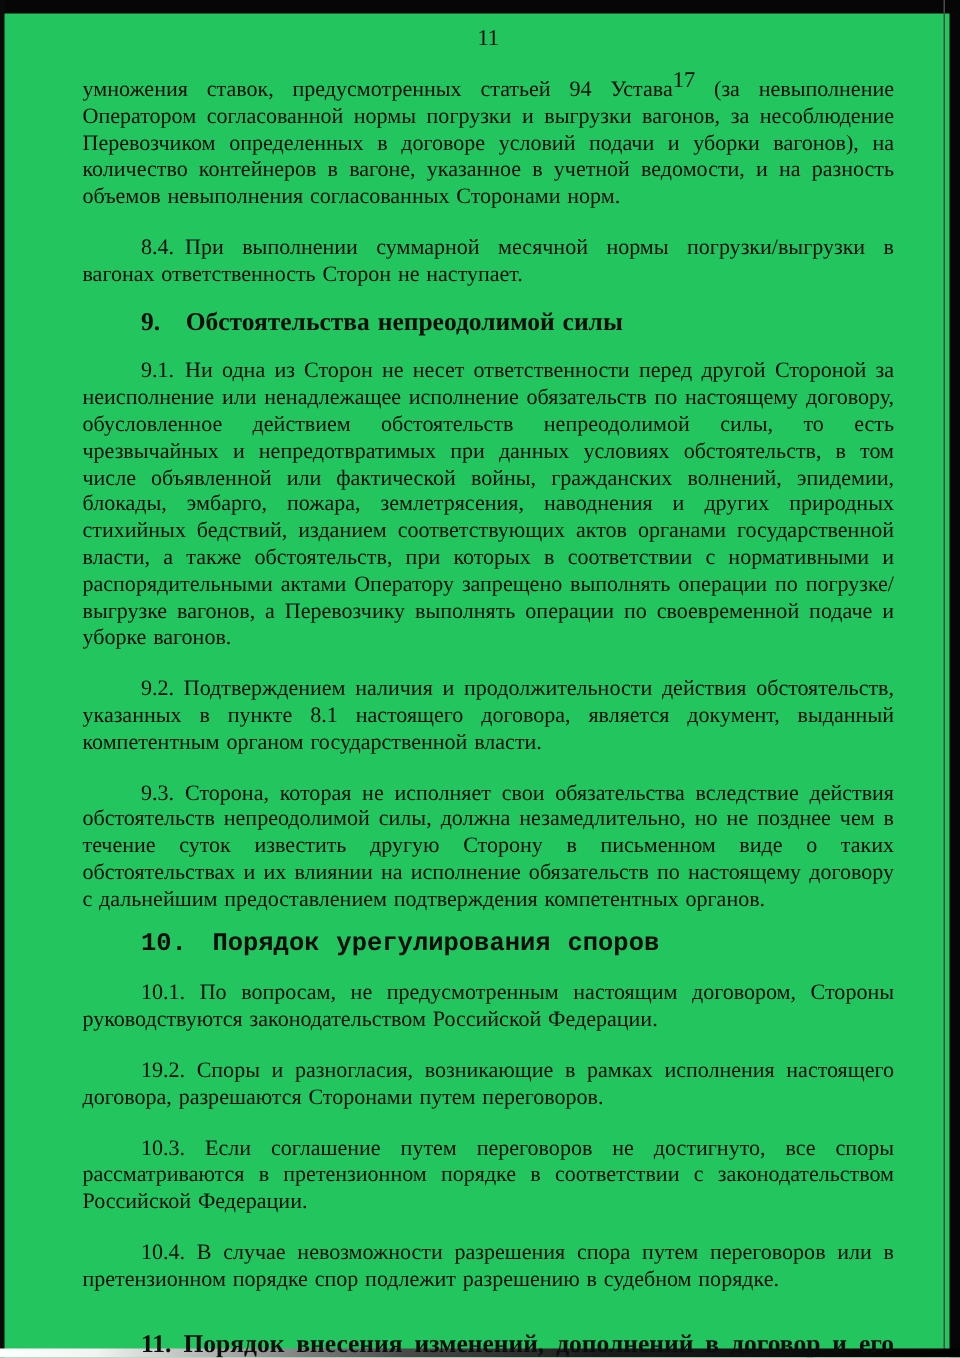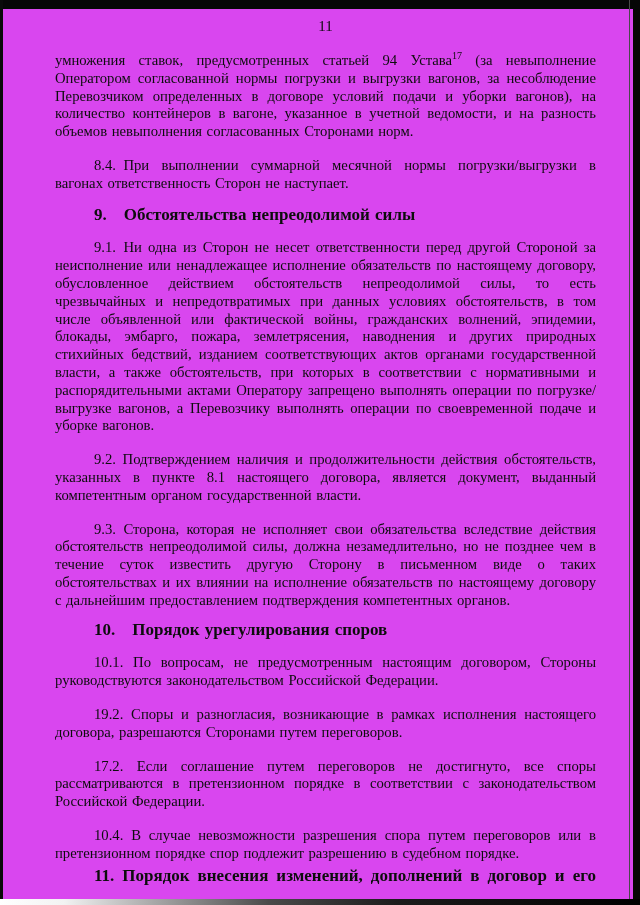--- a/index.html
+++ b/index.html
@@ -1,20 +1,20 @@
 <!DOCTYPE html>
 <html lang="ru"><head>
 <meta charset="utf-8">
 <style>
   html, body { margin: 0; padding: 0; background: #ffffff; }
   .scan {
     position: relative;
     width: 640px;
     height: 905px;
-    background: #d946ef;
+    background: #22c55e;
     overflow: hidden;
     font-family: "Liberation Serif", "DejaVu Serif", serif;
     color: #0d0d0d;
   }
   
   .border-top    { position: absolute; top: 0; left: 0; width: 100%; height: 9px;  background: #060606; }
   .border-left   { position: absolute; top: 0; left: 0; width: 3px;  height: 100%; background: #0a0a0a; }
   .border-right  { position: absolute; top: 0; right: 0; width: 7px; height: 100%; background: #060606; }
   .border-right-hairline { position: absolute; top: 0; right: 10px; width: 1px; height: 100%; background: #4a4a4a; }
   .border-bottom {
@@ -44,24 +44,24 @@
   .heading {
     margin: 0;
     font-weight: bold;
     font-size: 17px;
     line-height: 17.8px;
     text-indent: 39px;
     word-spacing: 0.06em;
   }
   .heading .hnum { margin-right: 17px; }
   .h9  { margin-top: 13px; }
-  .h10 { margin-top: 11px; }
-  .h11 { margin-top: 5px; text-align: justify; text-align-last: justify; }
+  .h10 { margin-top: 11px; font-family: Liberation Mono, monospace; }
+  .h11 { margin-top: 25px; text-align: justify; text-align-last: justify; }
   .h11 .hnum { margin-right: 0; }
-  sup { font-size: 10px; line-height: 0; vertical-align: super; margin-top: 38px; }
+  sup { font-size: 15px; line-height: 0; vertical-align: super; margin-top: 38px; }
   .footnote-block {
     position: absolute;
     left: 55px;
     top: 816px;
     width: 541px;
   }
   .footnote-rule {
     width: 150px;
     height: 0;
     border-top: 2px solid #3c3c3c;
@@ -96,21 +96,21 @@
     <p class="heading h9"><span class="hnum">9.</span><span class="htitle">Обстоятельства непреодолимой силы</span></p>
 
     <p class="para ind">9.1. Ни одна из Сторон не несет ответственности перед другой Стороной за неисполнение или ненадлежащее исполнение обязательств по настоящему договору, обусловленное действием обстоятельств непреодолимой силы, то есть чрезвычайных и непредотвратимых при данных условиях обстоятельств, в том числе объявленной или фактической войны, гражданских волнений, эпидемии, блокады, эмбарго, пожара, землетрясения, наводнения и других природных стихийных бедствий, изданием соответствующих актов органами государственной власти, а также обстоятельств, при которых в соответствии с нормативными и распорядительными актами Оператору запрещено выполнять операции по погрузке/выгрузке вагонов, а Перевозчику выполнять операции по своевременной подаче и уборке вагонов.</p>
     <p class="para ind">9.2. Подтверждением наличия и продолжительности действия обстоятельств, указанных в пункте 8.1 настоящего договора, является документ, выданный компетентным органом государственной власти.</p>
     <p class="para ind">9.3. Сторона, которая не исполняет свои обязательства вследствие действия обстоятельств непреодолимой силы, должна незамедлительно, но не позднее чем в течение суток известить другую Сторону в письменном виде о таких обстоятельствах и их влиянии на исполнение обязательств по настоящему договору с дальнейшим предоставлением подтверждения компетентных органов.</p>
 
     <p class="heading h10"><span class="hnum">10.</span><span class="htitle">Порядок урегулирования споров</span></p>
 
     <p class="para ind">10.1. По вопросам, не предусмотренным настоящим договором, Стороны руководствуются законодательством Российской Федерации.</p>
     <p class="para ind">19.2. Споры и разногласия, возникающие в рамках исполнения настоящего договора, разрешаются Сторонами путем переговоров.</p>
-    <p class="para ind">17.2. Если соглашение путем переговоров не достигнуто, все споры рассматриваются в претензионном порядке в соответствии с законодательством Российской Федерации.</p>
+    <p class="para ind">10.3. Если соглашение путем переговоров не достигнуто, все споры рассматриваются в претензионном порядке в соответствии с законодательством Российской Федерации.</p>
     <p class="para ind">10.4. В случае невозможности разрешения спора путем переговоров или в претензионном порядке спор подлежит разрешению в судебном порядке.</p>
 
     <p class="heading h11"><span class="hnum">11.</span> <span class="htitle">Порядок внесения изменений, дополнений в договор и его</span></p>
 
   </div>
 
 
 </div>
 
 </body></html>

